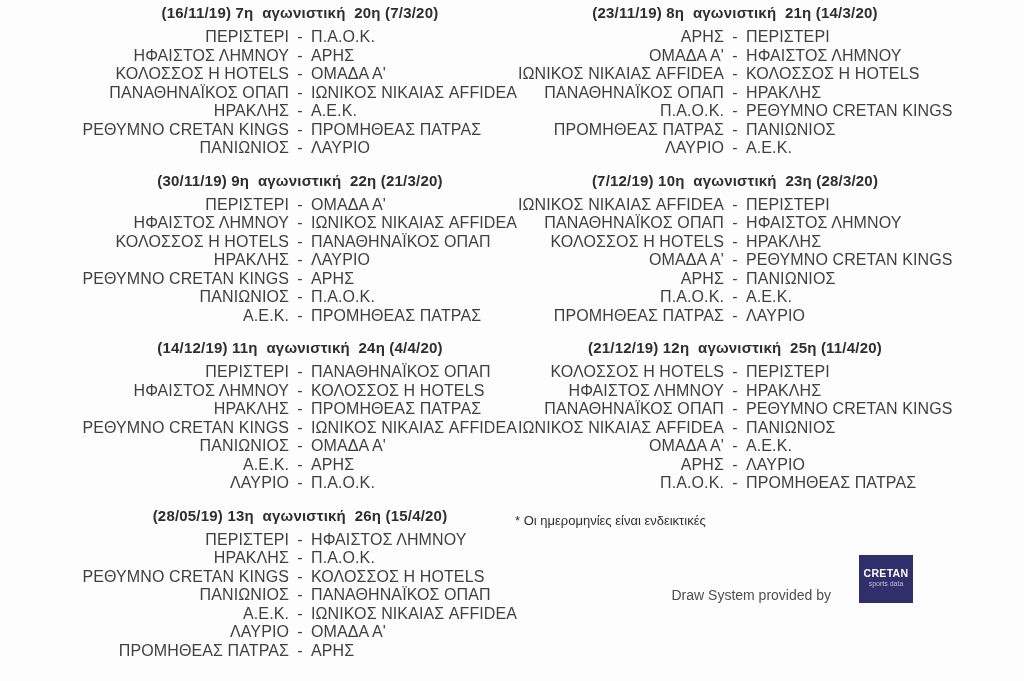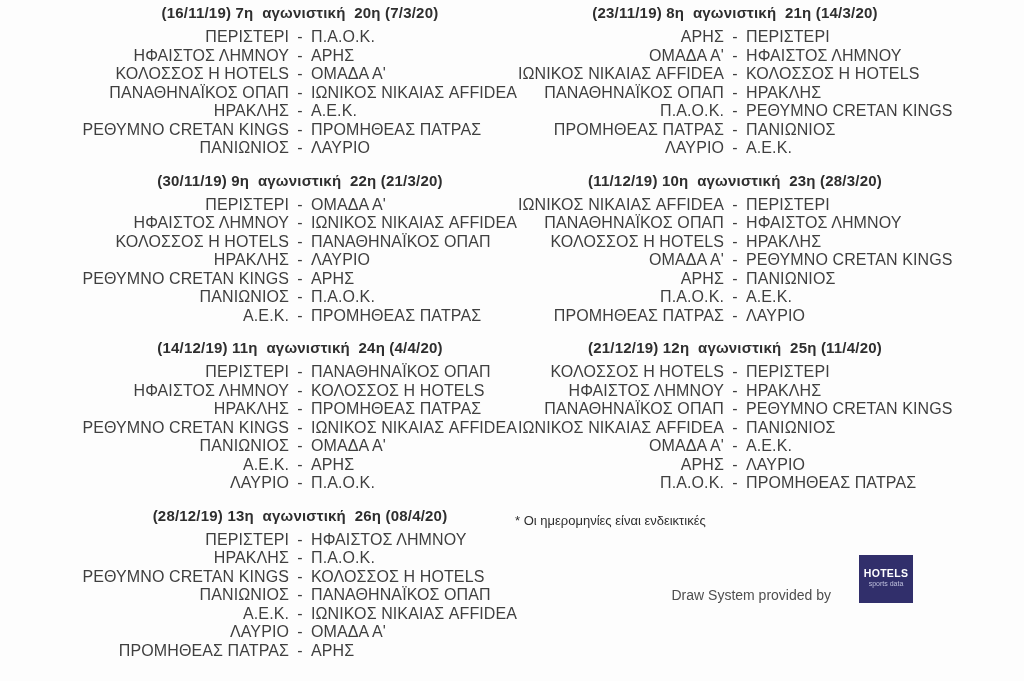--- a/index.html
+++ b/index.html
@@ -226,21 +226,21 @@
 
   <div class="match">
     <span class="home">ΛΑΥΡΙΟ</span>
     <span class="sep">-</span>
     <span class="away">Π.Α.Ο.Κ.</span>
   </div>
 </div>
   </div>
 
   <div class="section">
-    <div class="section-title">(28/12/19) 13η  αγωνιστική  26η (08/4/20)</div>
+    <div class="section-title">(28/05/19) 13η  αγωνιστική  26η (15/4/20)</div>
     <div class="matches">
   <div class="match">
     <span class="home">ΠΕΡΙΣΤΕΡΙ</span>
     <span class="sep">-</span>
     <span class="away">ΗΦΑΙΣΤΟΣ ΛΗΜΝΟΥ</span>
   </div>
 
   <div class="match">
     <span class="home">ΗΡΑΚΛΗΣ</span>
     <span class="sep">-</span>
@@ -323,21 +323,21 @@
 
   <div class="match">
     <span class="home">ΛΑΥΡΙΟ</span>
     <span class="sep">-</span>
     <span class="away">Α.Ε.Κ.</span>
   </div>
 </div>
   </div>
 
   <div class="section">
-    <div class="section-title">(11/12/19) 10η  αγωνιστική  23η (28/3/20)</div>
+    <div class="section-title">(7/12/19) 10η  αγωνιστική  23η (28/3/20)</div>
     <div class="matches">
   <div class="match">
     <span class="home">ΙΩΝΙΚΟΣ ΝΙΚΑΙΑΣ AFFIDEA</span>
     <span class="sep">-</span>
     <span class="away">ΠΕΡΙΣΤΕΡΙ</span>
   </div>
 
   <div class="match">
     <span class="home">ΠΑΝΑΘΗΝΑΪΚΟΣ ΟΠΑΠ</span>
     <span class="sep">-</span>
@@ -420,18 +420,18 @@
     <span class="sep">-</span>
     <span class="away">ΠΡΟΜΗΘΕΑΣ ΠΑΤΡΑΣ</span>
   </div>
 </div>
   </div>
 </div>
     <div class="note">* Οι ημερομηνίες είναι ενδεικτικές</div>
     <div class="credit-row">
       <span class="credit">Draw System provided by</span>
       <div class="logo" style="background: rgb(49, 47, 107); color: rgb(255, 255, 255);">
-        <div class="logo-line1">HOTELS</div>
+        <div class="logo-line1">CRETAN</div>
         <div class="logo-line2">sports data</div>
       </div>
     </div>
   </div>
 </div>
 
 </body></html>

